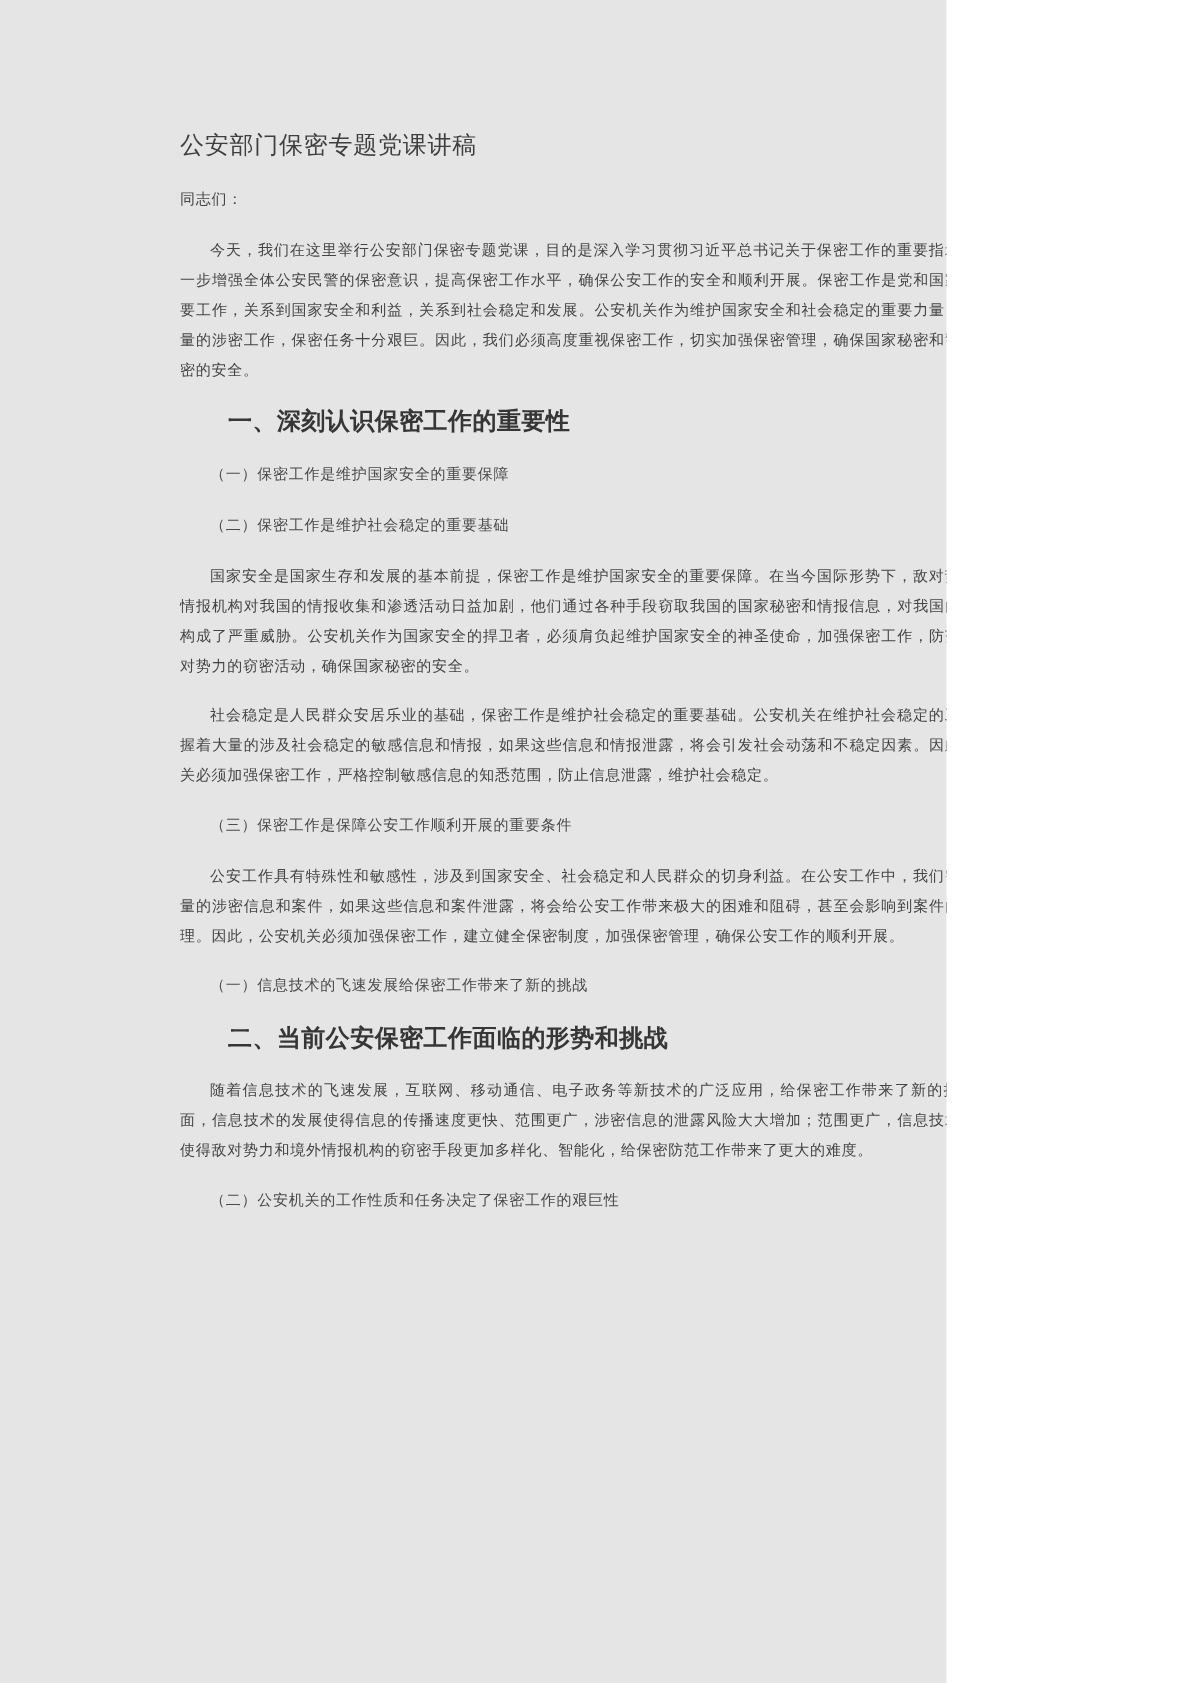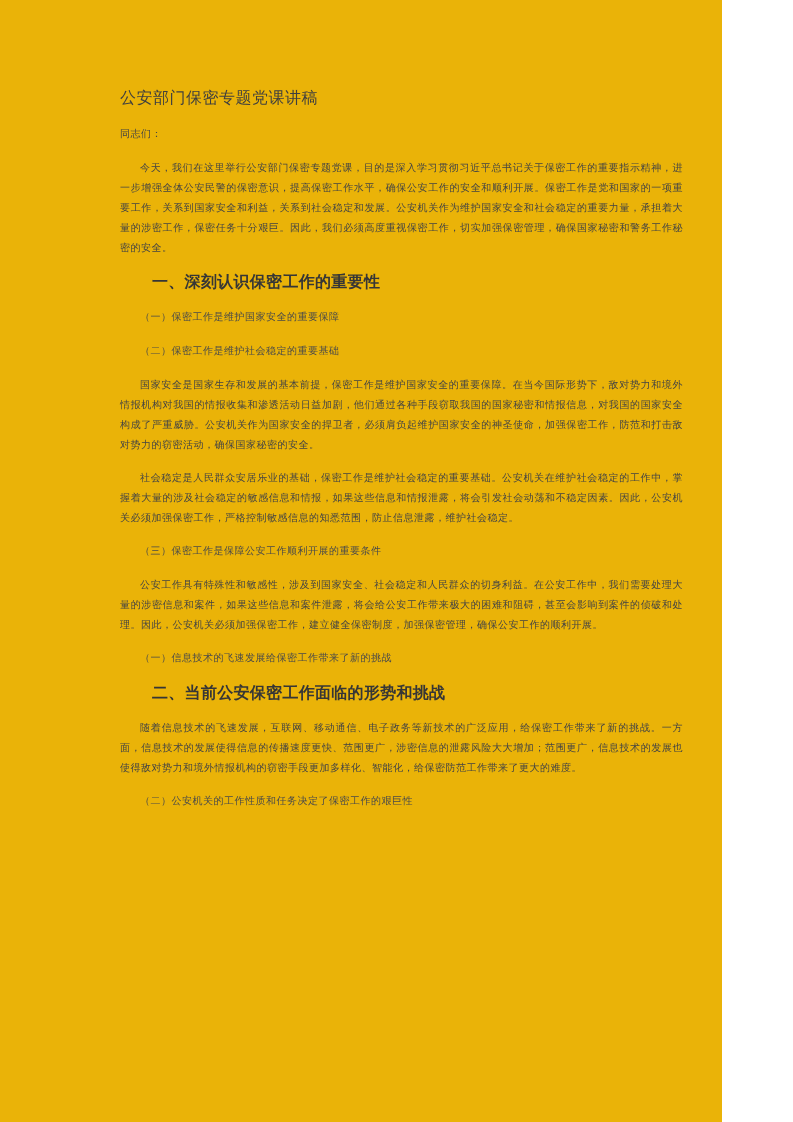--- a/index.html
+++ b/index.html
@@ -2,23 +2,23 @@
 <html><head>
 <meta charset="utf-8">
 <style>
   html, body {
     margin: 0;
     padding: 0;
     background: #ffffff;
   }
   .page {
     position: relative;
-    width: 722px;
+    width: 631px;
     height: 1122px;
-    background: #eab308;
+    background: #e5e5e5;
     overflow: hidden;
     box-sizing: border-box;
   }
   .content {
     position: absolute;
     left: 120px;
     top: 88px;
     width: 563px;
   }
   .blk {
@@ -38,21 +38,21 @@
     margin-bottom: 16px;
   }
   .blk.salutation {
     text-align: left;
     margin-bottom: 14px;
   }
   .blk.body {
     text-indent: 2em;
   }
   .blk.heading1 {
-    font-family: Liberation Sans, sans-serif;
+    font-family: Liberation Mono, monospace;
     font-weight: bold;
     font-size: 16px;
     line-height: 22px;
     color: #363636;
     text-indent: 2em;
     text-align: left;
     letter-spacing: 0.3px;
     margin-top: 4px;
     margin-bottom: 14px;
   }

